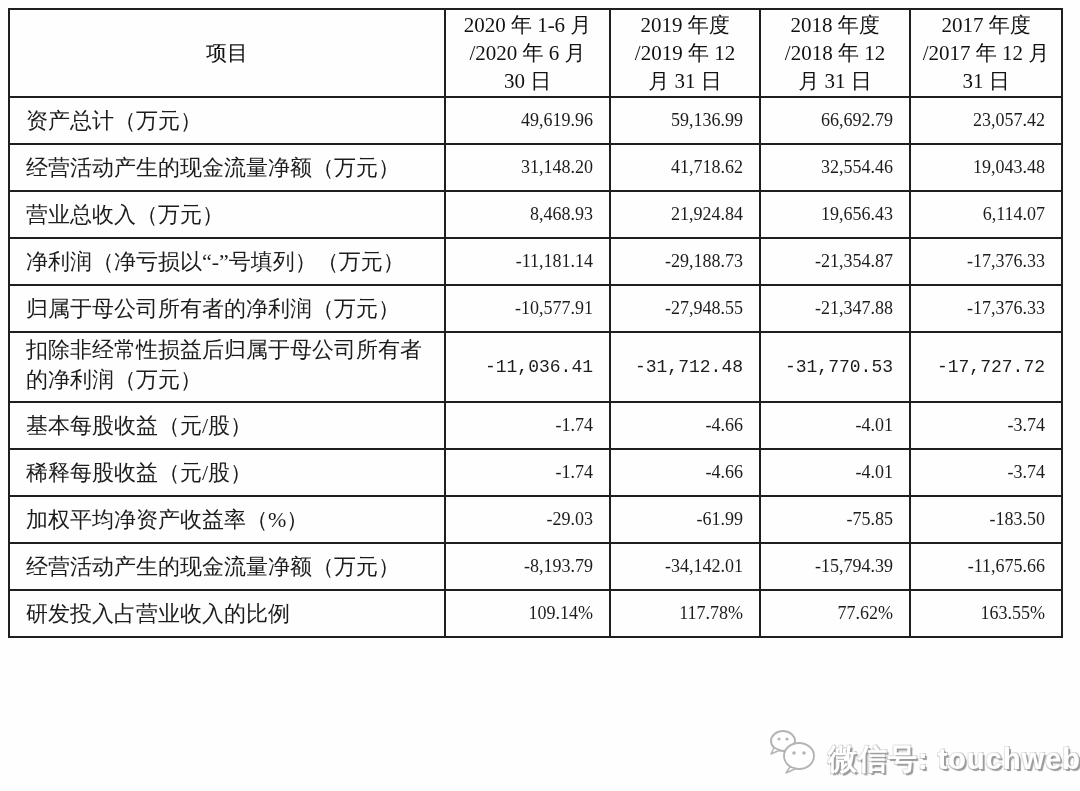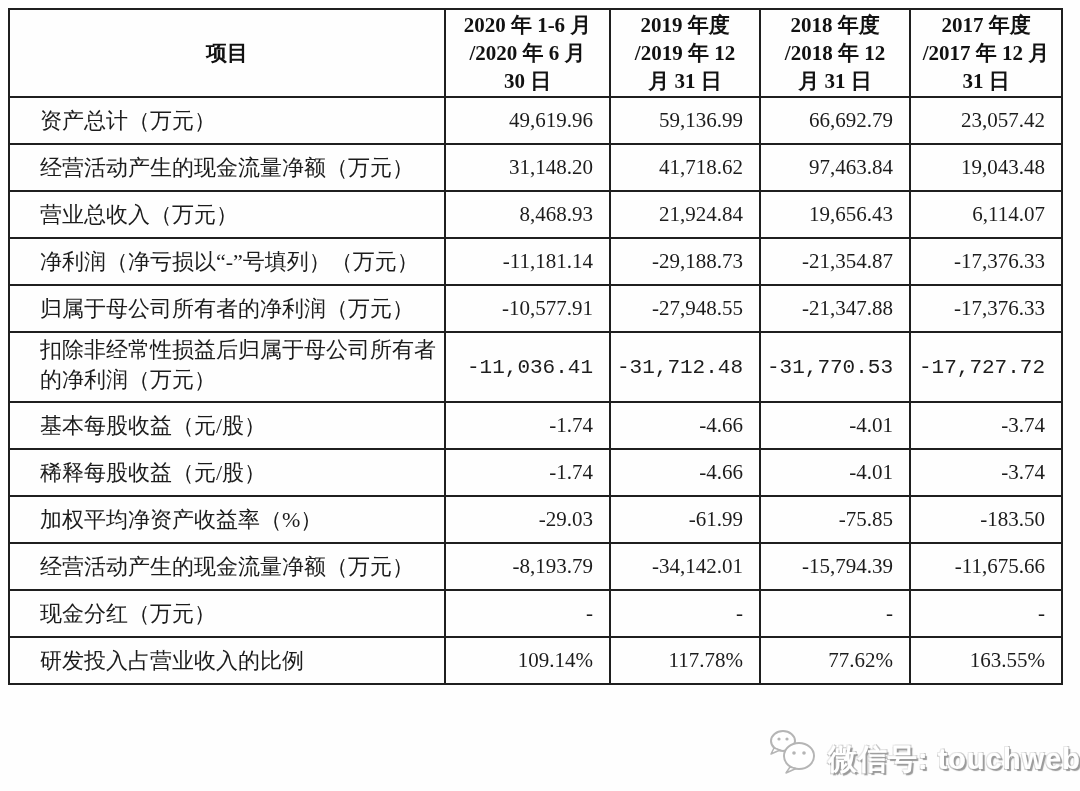--- a/index.html
+++ b/index.html
@@ -21,38 +21,38 @@
     border-collapse: collapse;
     table-layout: fixed;
     width: 1053px;
     color: #1c1c1c;
   }
   table.fin-table th, table.fin-table td {
     border: 2px solid #1f1f1f;
     vertical-align: middle;
   }
   thead th {
-    font-weight: bold;
+    font-weight: normal;
     font-size: 21px;
     line-height: 28px;
     text-align: center;
     white-space: pre-line;
     height: 88px;
     color: #111;
   }
   td.label {
     font-size: 22px;
     text-align: left;
-    padding-left: 30px;
+    padding-left: 16px;
     padding-right: 8px;
     line-height: 30px;
     color: #1c1c1c;
   }
   td.num {
-    font-size: 21px;
+    font-size: 18px;
     text-align: right;
     padding-right: 16px;
     font-variant-numeric: lining-nums;
     color: #1c1c1c;
   }
   tbody tr { height: 47px; }
   tbody tr.tall { height: 70px; font-family: Liberation Mono, monospace; }
   .watermark {
     position: absolute;
     left: 768px; top: 718px;
@@ -112,21 +112,21 @@
           <td class="label">资产总计（万元）</td>
           <td class="num">49,619.96</td>
           <td class="num">59,136.99</td>
           <td class="num">66,692.79</td>
           <td class="num">23,057.42</td>
         </tr>
         <tr>
           <td class="label">经营活动产生的现金流量净额（万元）</td>
           <td class="num">31,148.20</td>
           <td class="num">41,718.62</td>
-          <td class="num">97,463.84</td>
+          <td class="num">32,554.46</td>
           <td class="num">19,043.48</td>
         </tr>
         <tr>
           <td class="label">营业总收入（万元）</td>
           <td class="num">8,468.93</td>
           <td class="num">21,924.84</td>
           <td class="num">19,656.43</td>
           <td class="num">6,114.07</td>
         </tr>
         <tr>
@@ -170,27 +170,20 @@
           <td class="num">-61.99</td>
           <td class="num">-75.85</td>
           <td class="num">-183.50</td>
         </tr>
         <tr>
           <td class="label">经营活动产生的现金流量净额（万元）</td>
           <td class="num">-8,193.79</td>
           <td class="num">-34,142.01</td>
           <td class="num">-15,794.39</td>
           <td class="num">-11,675.66</td>
-        </tr>
-        <tr>
-          <td class="label">现金分红（万元）</td>
-          <td class="num">-</td>
-          <td class="num">-</td>
-          <td class="num">-</td>
-          <td class="num">-</td>
         </tr>
         <tr>
           <td class="label">研发投入占营业收入的比例</td>
           <td class="num">109.14%</td>
           <td class="num">117.78%</td>
           <td class="num">77.62%</td>
           <td class="num">163.55%</td>
         </tr>
       </tbody>
   </table>

